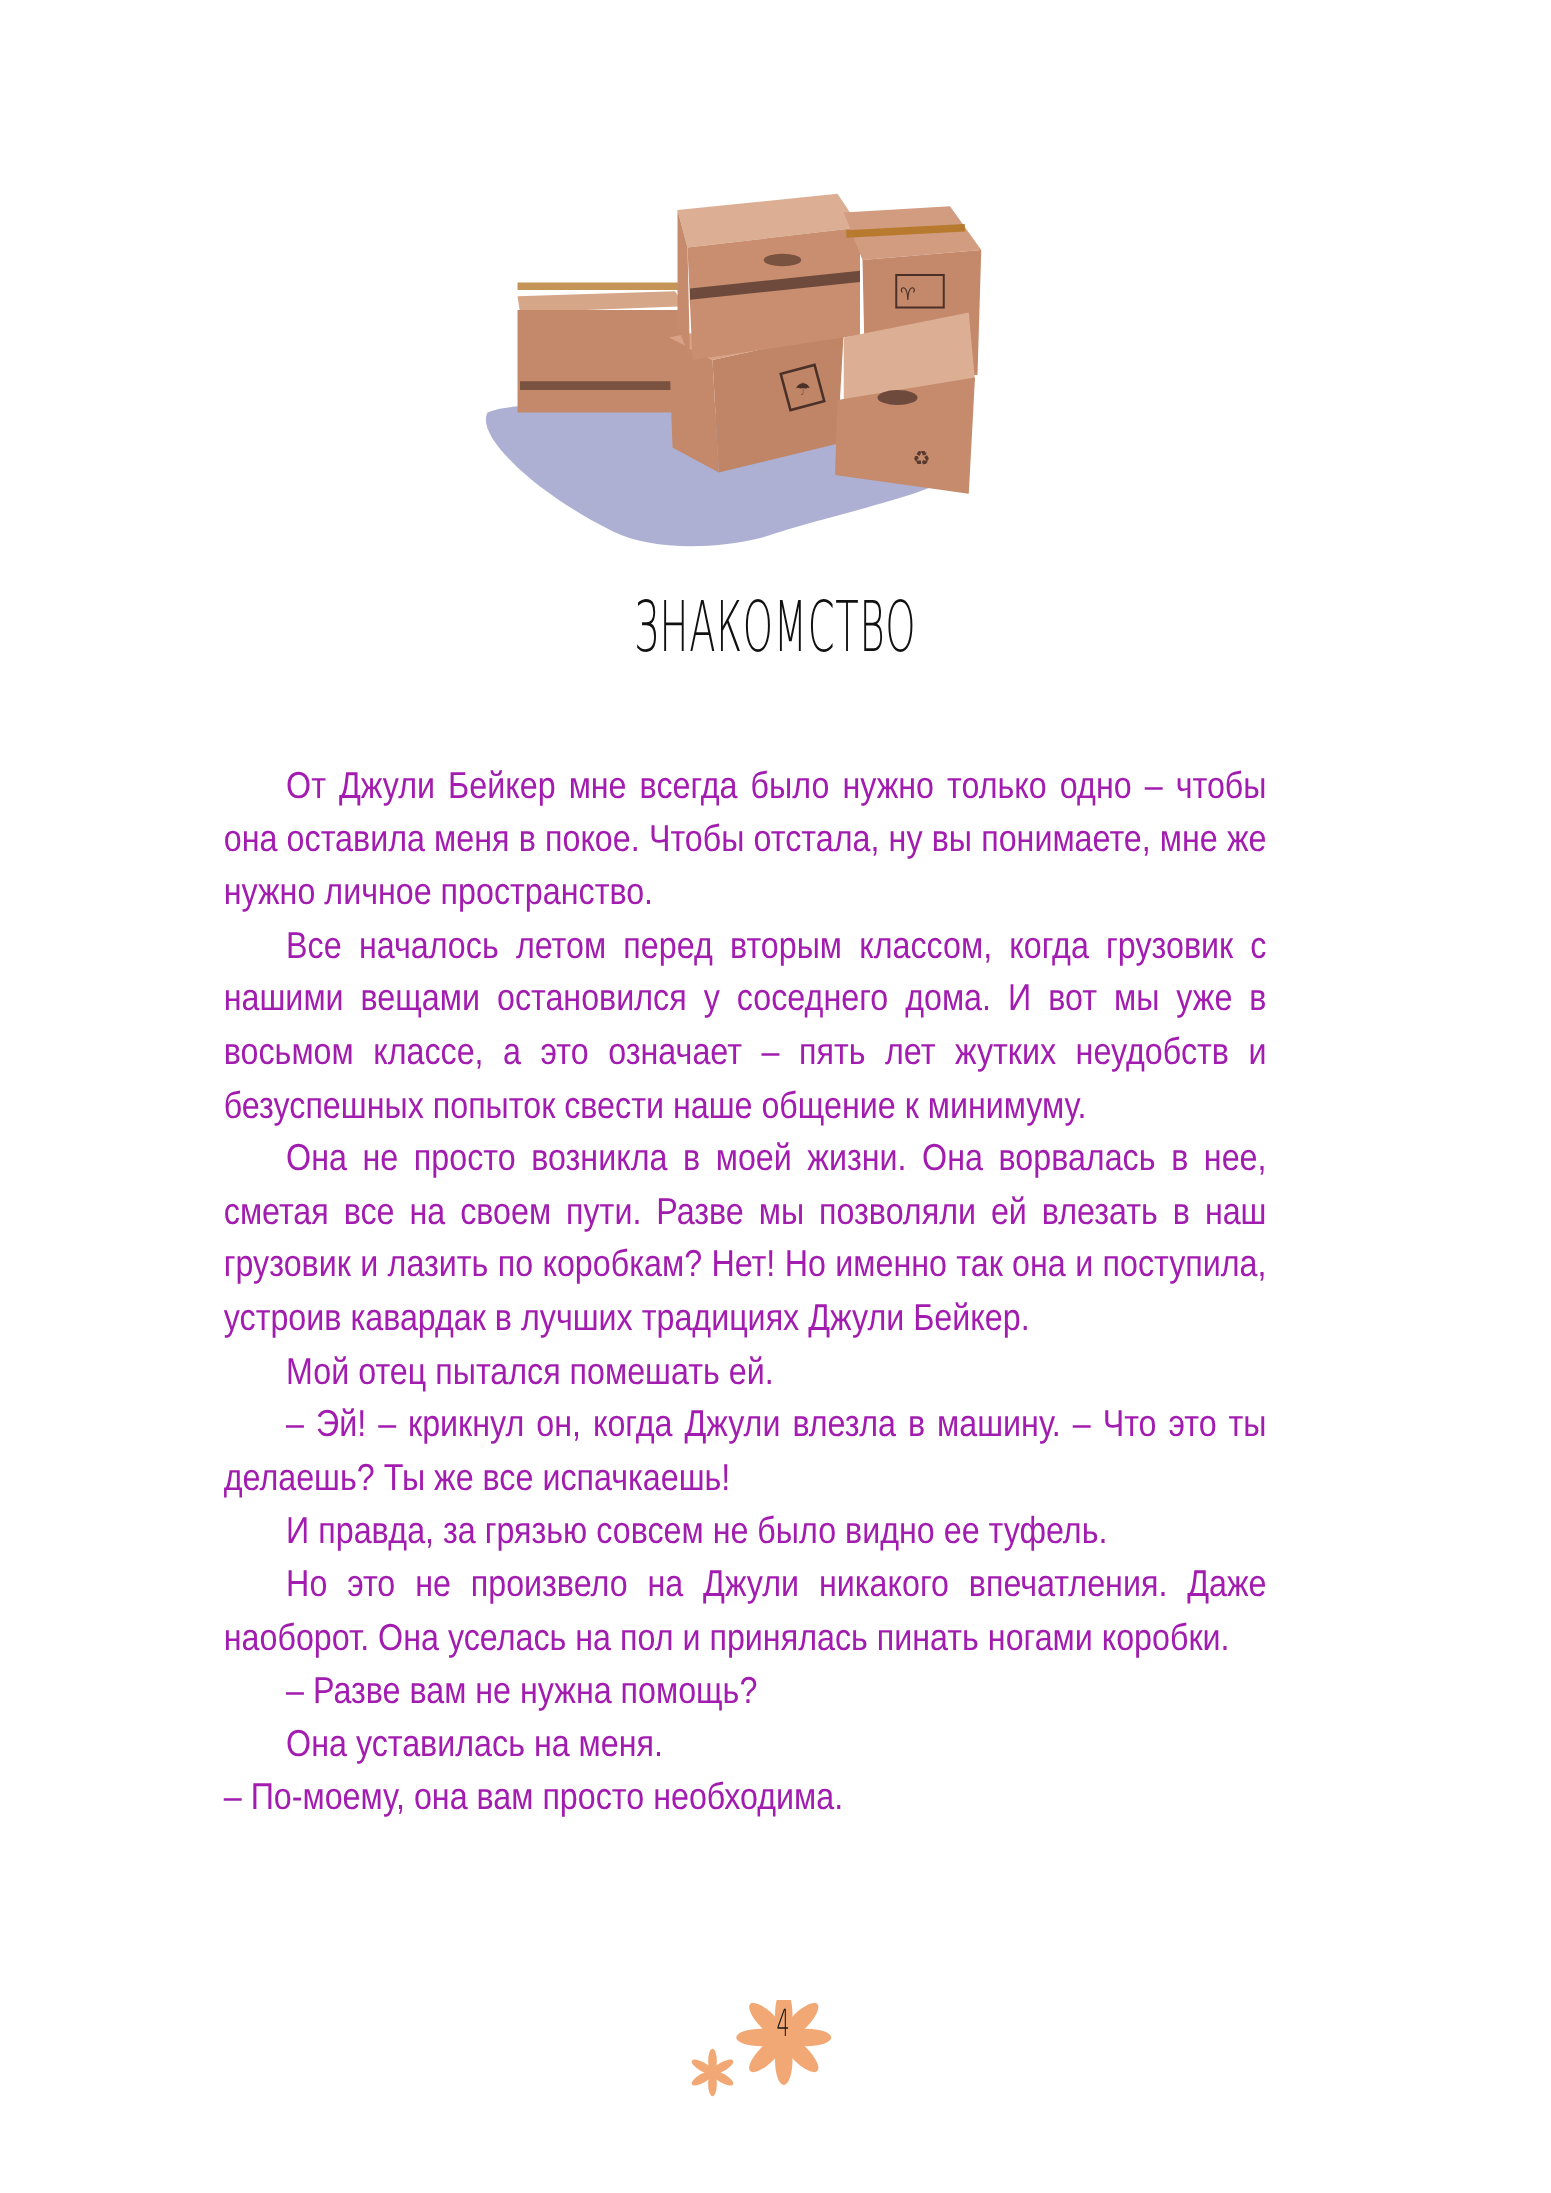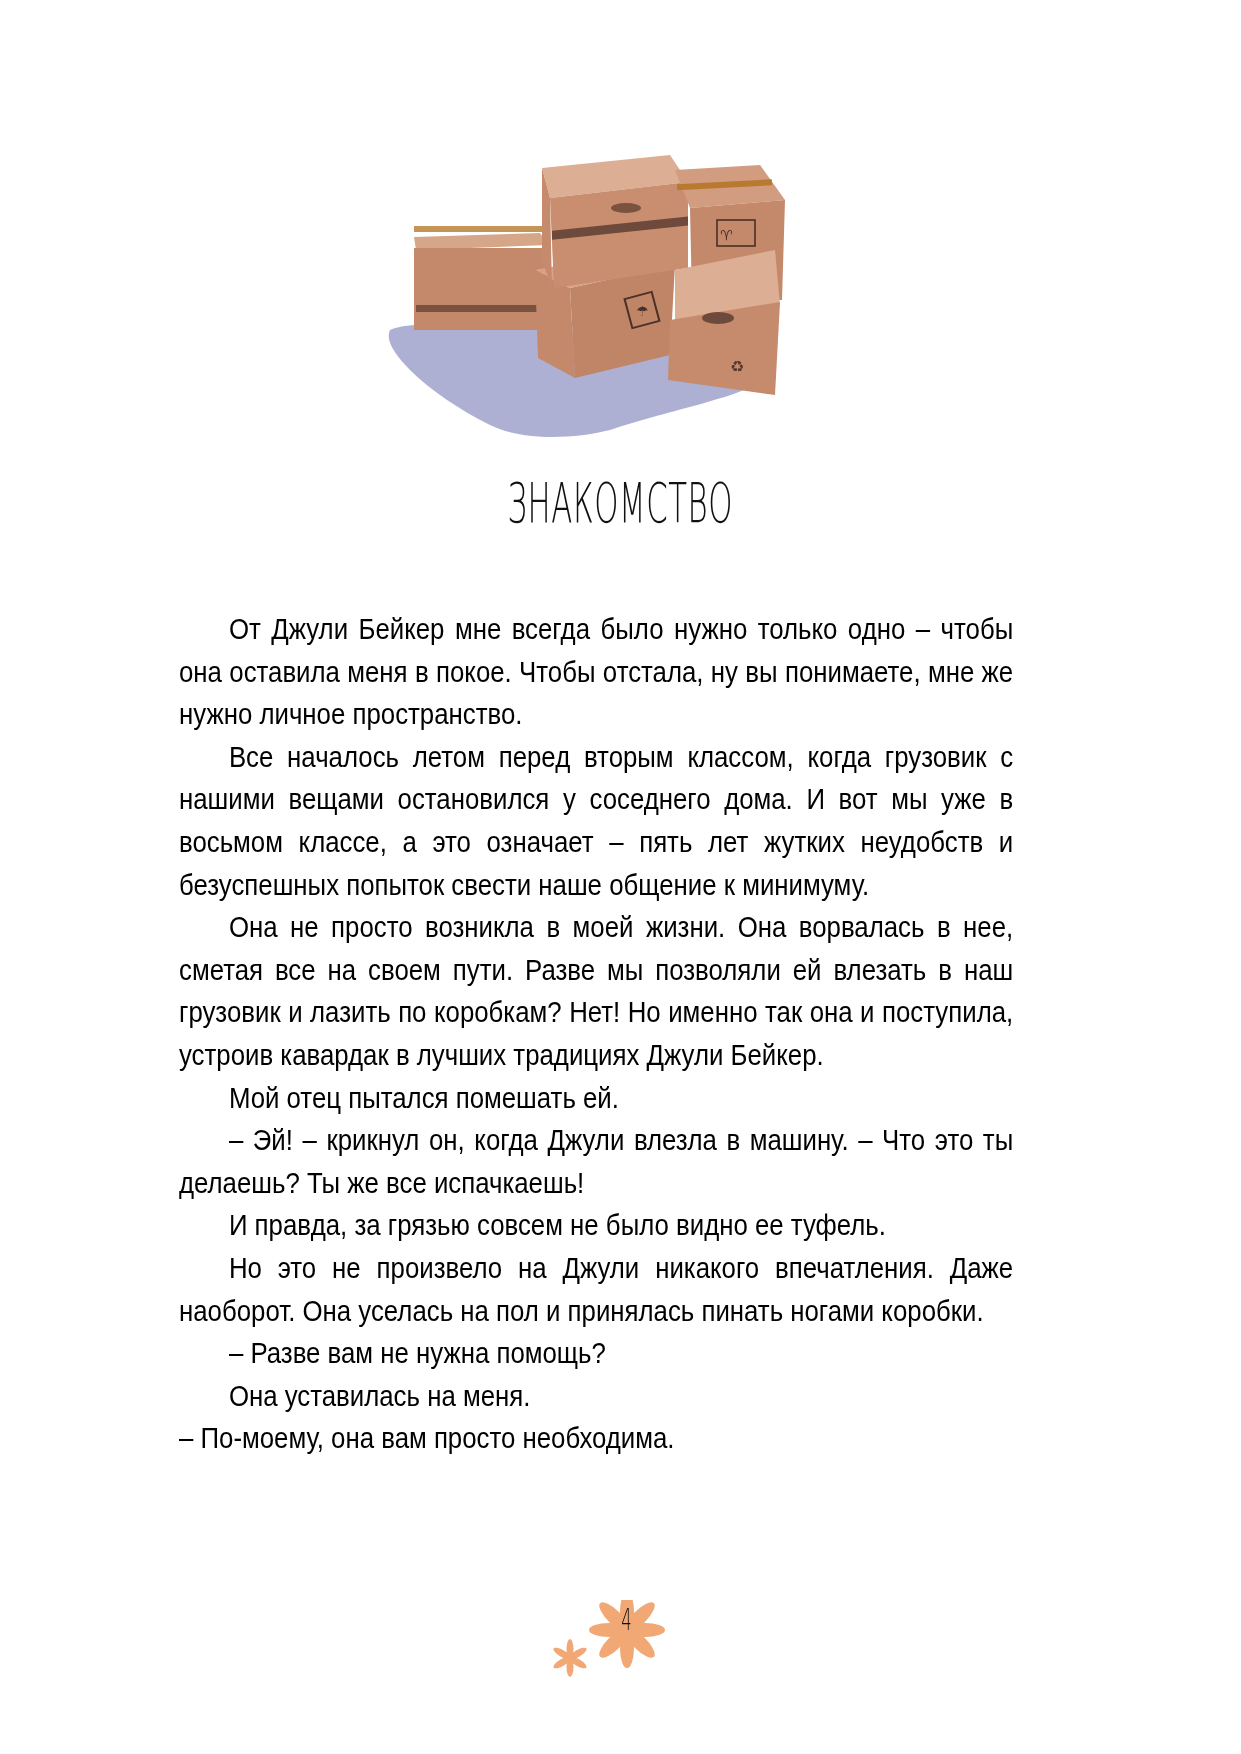--- a/index.html
+++ b/index.html
@@ -11,21 +11,21 @@
   .chapter-title {
     position: absolute; left: 0; top: 470px; width: 1241px; text-align: center;
     font-family: "DejaVu Sans", sans-serif; font-weight: 200;
     font-size: 56px; letter-spacing: 1px; color: #111;
     transform: scaleX(0.55); transform-origin: 620px 0;
   }
 
   .body-text {
     position: absolute; left: 179px; top: 608px; width: 834px;
     font-family: "Liberation Sans Narrow", "Liberation Sans", sans-serif;
-    font-size: 30px; line-height: 42.6px; color: #000000;
+    font-size: 30px; line-height: 42.6px; color: #a21caf;
   }
   .para { margin: 0; text-align: justify; text-align-last: left; text-indent: 58px;
           transform: scaleX(0.86); transform-origin: 0 0; width: 970px; }
   .para.noindent { text-indent: 0; }
 
   .page-number-wrap { position: absolute; left: 545px; top: 1600px; width: 150px; height: 90px; }
   .page-number {
     position: absolute; left: 72px; top: 2px; font-family: "DejaVu Sans", sans-serif;
     font-weight: 200; font-size: 30px; color: #111; transform: scaleX(0.55);
   }

